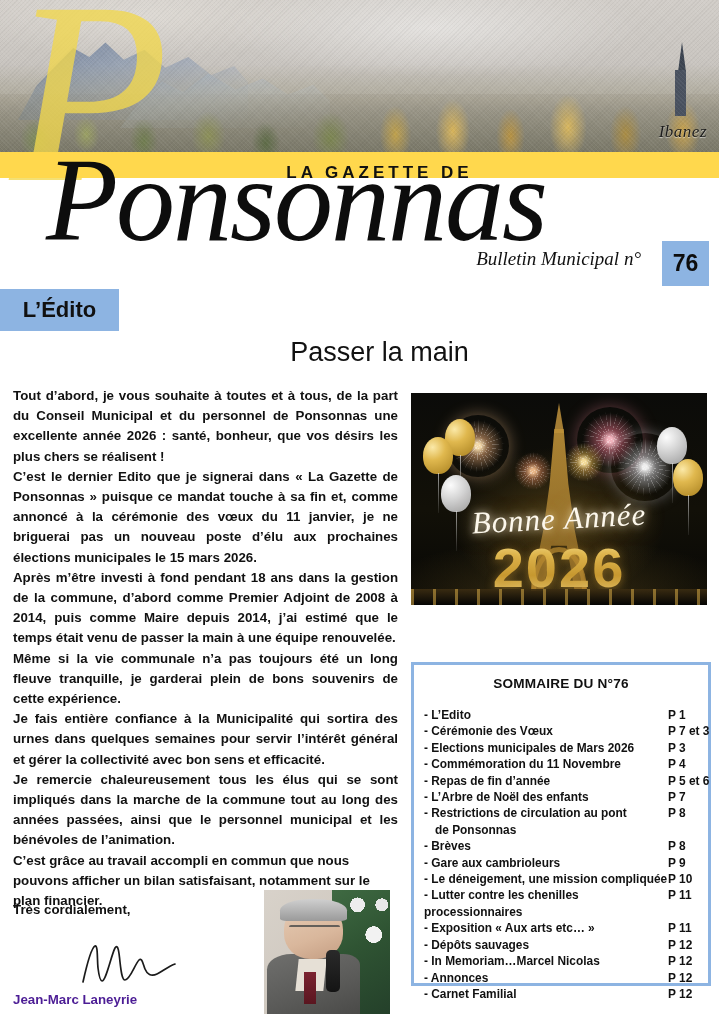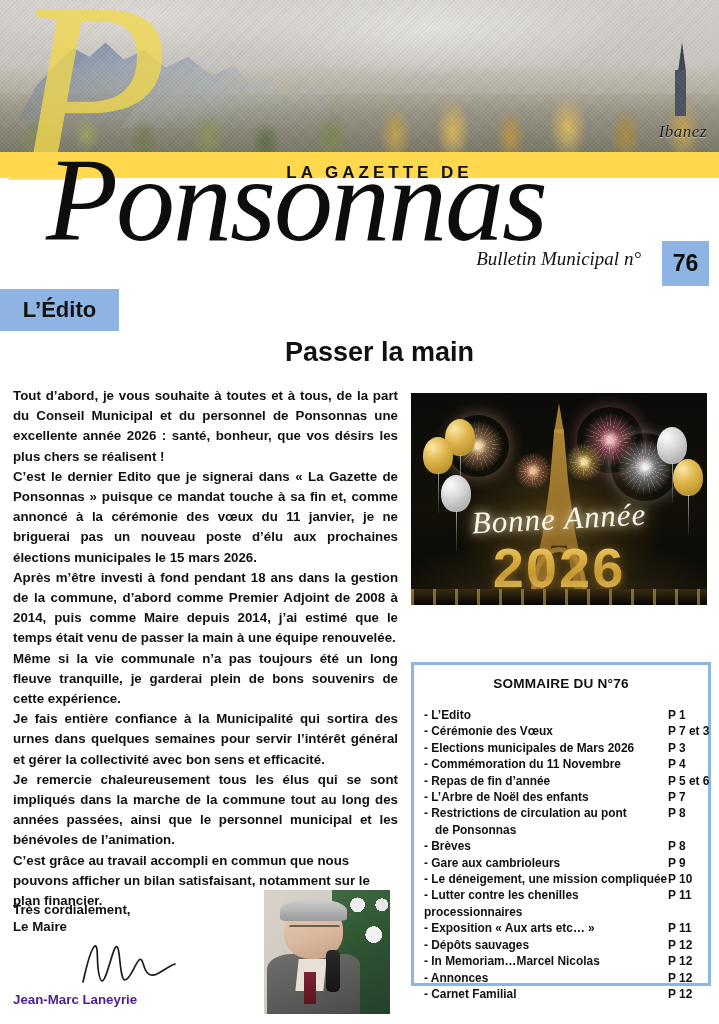--- a/index.html
+++ b/index.html
@@ -131,21 +131,21 @@
   .date-tag {
     position:absolute; left:263px; top:280px; z-index:8;
     width:194px; height:38px; background:#8DB4E2;
     display:flex; align-items:center; justify-content:center;
     font-size:20px; font-weight:bold; color:#111; letter-spacing:.3px;
   }
 
   
   .article-title {
     position:absolute; left:0; top:337px; width:719px;
-    text-align:center; font-size:27px; font-weight:bold; color:#111;
+    text-align:center; font-size:27px; font-weight:normal; color:#111;
     padding-left:40px;
   }
 
   
   .body-col {
     position:absolute; left:13px; top:386px; width:385px;
     font-size:13.3px; line-height:20.2px; color:#111;
     text-align:justify; font-weight:600;
   }
   .body-col p { margin:0; text-align:justify; }
@@ -311,21 +311,20 @@
     <p>C’est le dernier Edito que je signerai dans « La Gazette de Ponsonnas » puisque ce mandat touche à sa fin et, comme annoncé à la cérémonie des vœux du 11 janvier, je ne briguerai pas un nouveau poste d’élu aux prochaines élections municipales le 15 mars 2026.</p>
     <p>Après m’être investi à fond pendant 18 ans dans la gestion de la commune, d’abord comme Premier Adjoint de 2008 à 2014, puis comme Maire depuis 2014, j’ai estimé que le temps était venu de passer la main à une équipe renouvelée.</p>
     <p>Même si la vie communale n’a pas toujours été un long fleuve tranquille, je garderai plein de bons souvenirs de cette expérience.</p>
     <p>Je fais entière confiance à la Municipalité qui sortira des urnes dans quelques semaines pour servir l’intérêt général et gérer la collectivité avec bon sens et efficacité.</p>
     <p>Je remercie chaleureusement tous les élus qui se sont impliqués dans la marche de la commune tout au long des années passées, ainsi que le personnel municipal et les bénévoles de l’animation.</p>
     <p>C’est grâce au travail accompli en commun que nous pouvons afficher un bilan satisfaisant, notamment sur le plan financier.</p>
   </div>
 
   <div class="signoff">
     <div>Très cordialement,</div>
-    <div>Le Maire</div>
   </div>
   <svg class="sig-image" viewBox="0 0 130 48">
     <path d="M8,44 C12,26 16,10 20,8 C23,7 22,20 23,30 C24,38 25,43 27,43 C31,43 36,18 40,10 C43,5 44,14 45,24 C46,33 47,42 50,42 C55,42 60,26 64,22 C67,19 68,26 70,31 C72,36 76,39 82,36 C88,33 94,28 100,26" fill="none" stroke="#1b1b1b" stroke-width="1.7" stroke-linecap="round"></path>
   </svg>
   <div class="sig-name">Jean-Marc Laneyrie</div>
 
   <div class="mayor-photo">
     <div class="mp-bg"></div>
     <div class="mp-tree"></div>
     <div class="mp-body"></div>

